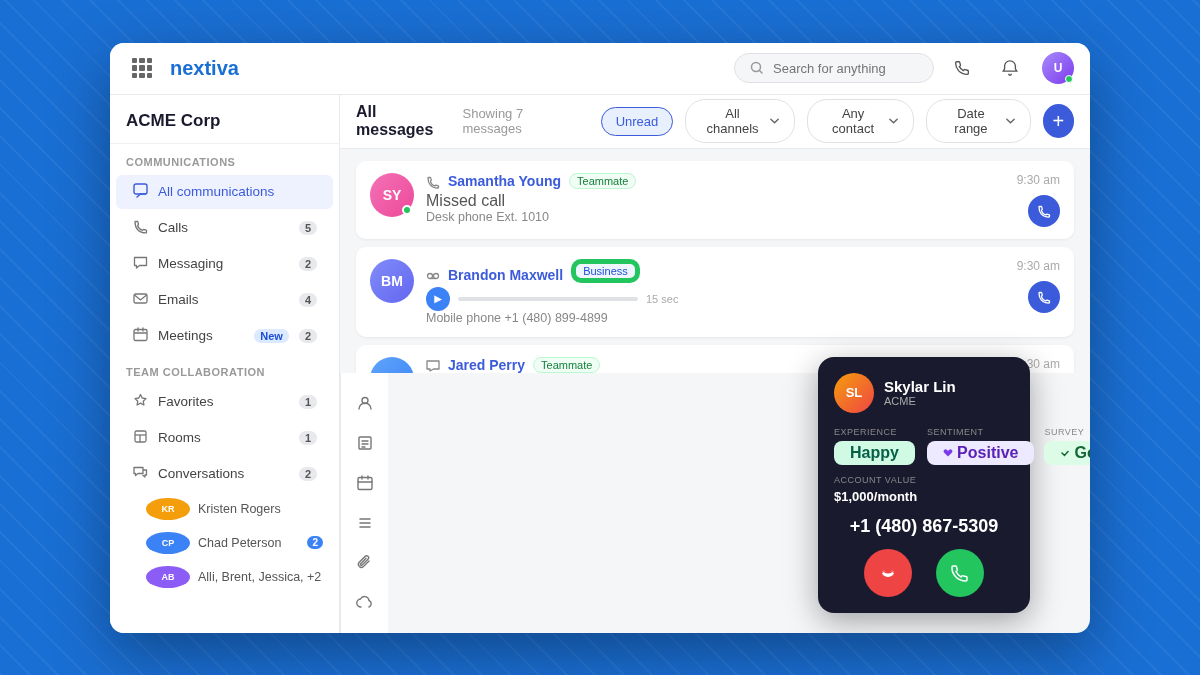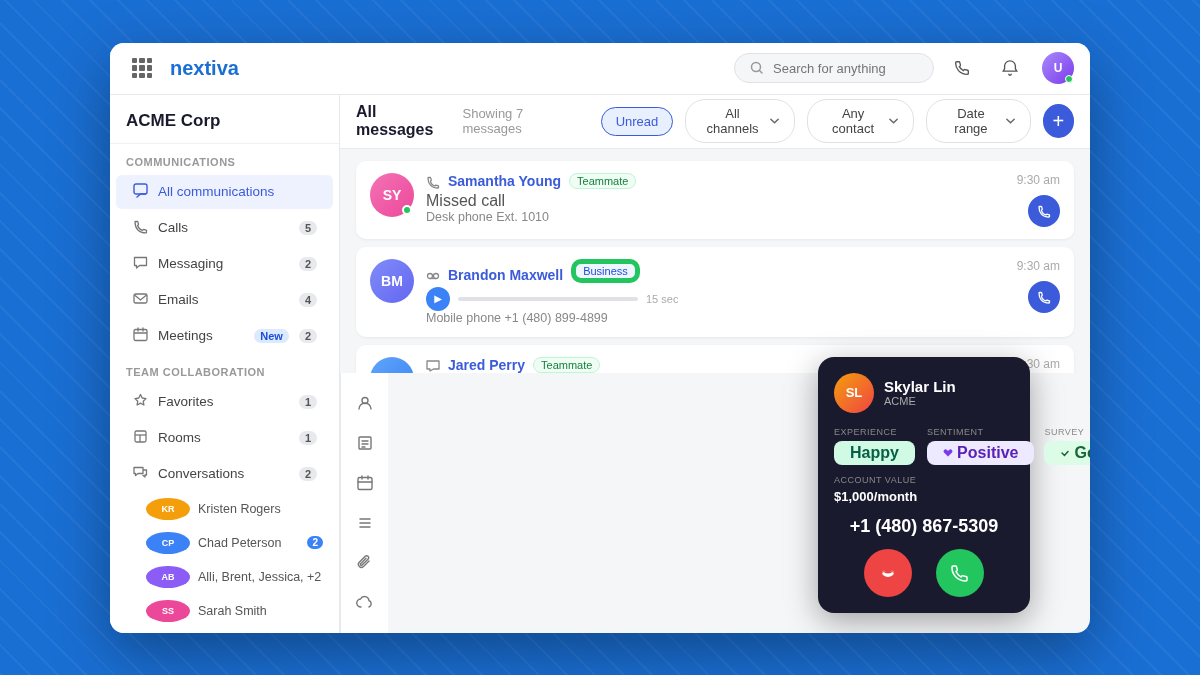--- a/index.html
+++ b/index.html
@@ -702,24 +702,20 @@
       <div class="conversation-item">
         <div class="conv-avatar-circle" style="background:#3b82f6;">CP</div>
         <span class="conv-name">Chad Peterson</span>
         <span class="conv-badge">2</span>
       </div>
       <div class="conversation-item">
         <div class="conv-avatar-circle" style="background:#8b5cf6;">AB</div>
         <span class="conv-name">Alli, Brent, Jessica, +2</span>
       </div>
       <div class="conversation-item">
-        <div class="conv-avatar-circle" style="background:#ec4899;">SS</div>
-        <span class="conv-name">Sarah Smith</span>
-      </div>
-      <div class="conversation-item">
         
         
       </div>
     </div>
 
     <div class="right-panel">
 
       <div class="content-header">
         <span class="content-title">All messages</span>
         <span class="showing-count">Showing 7 messages</span>

